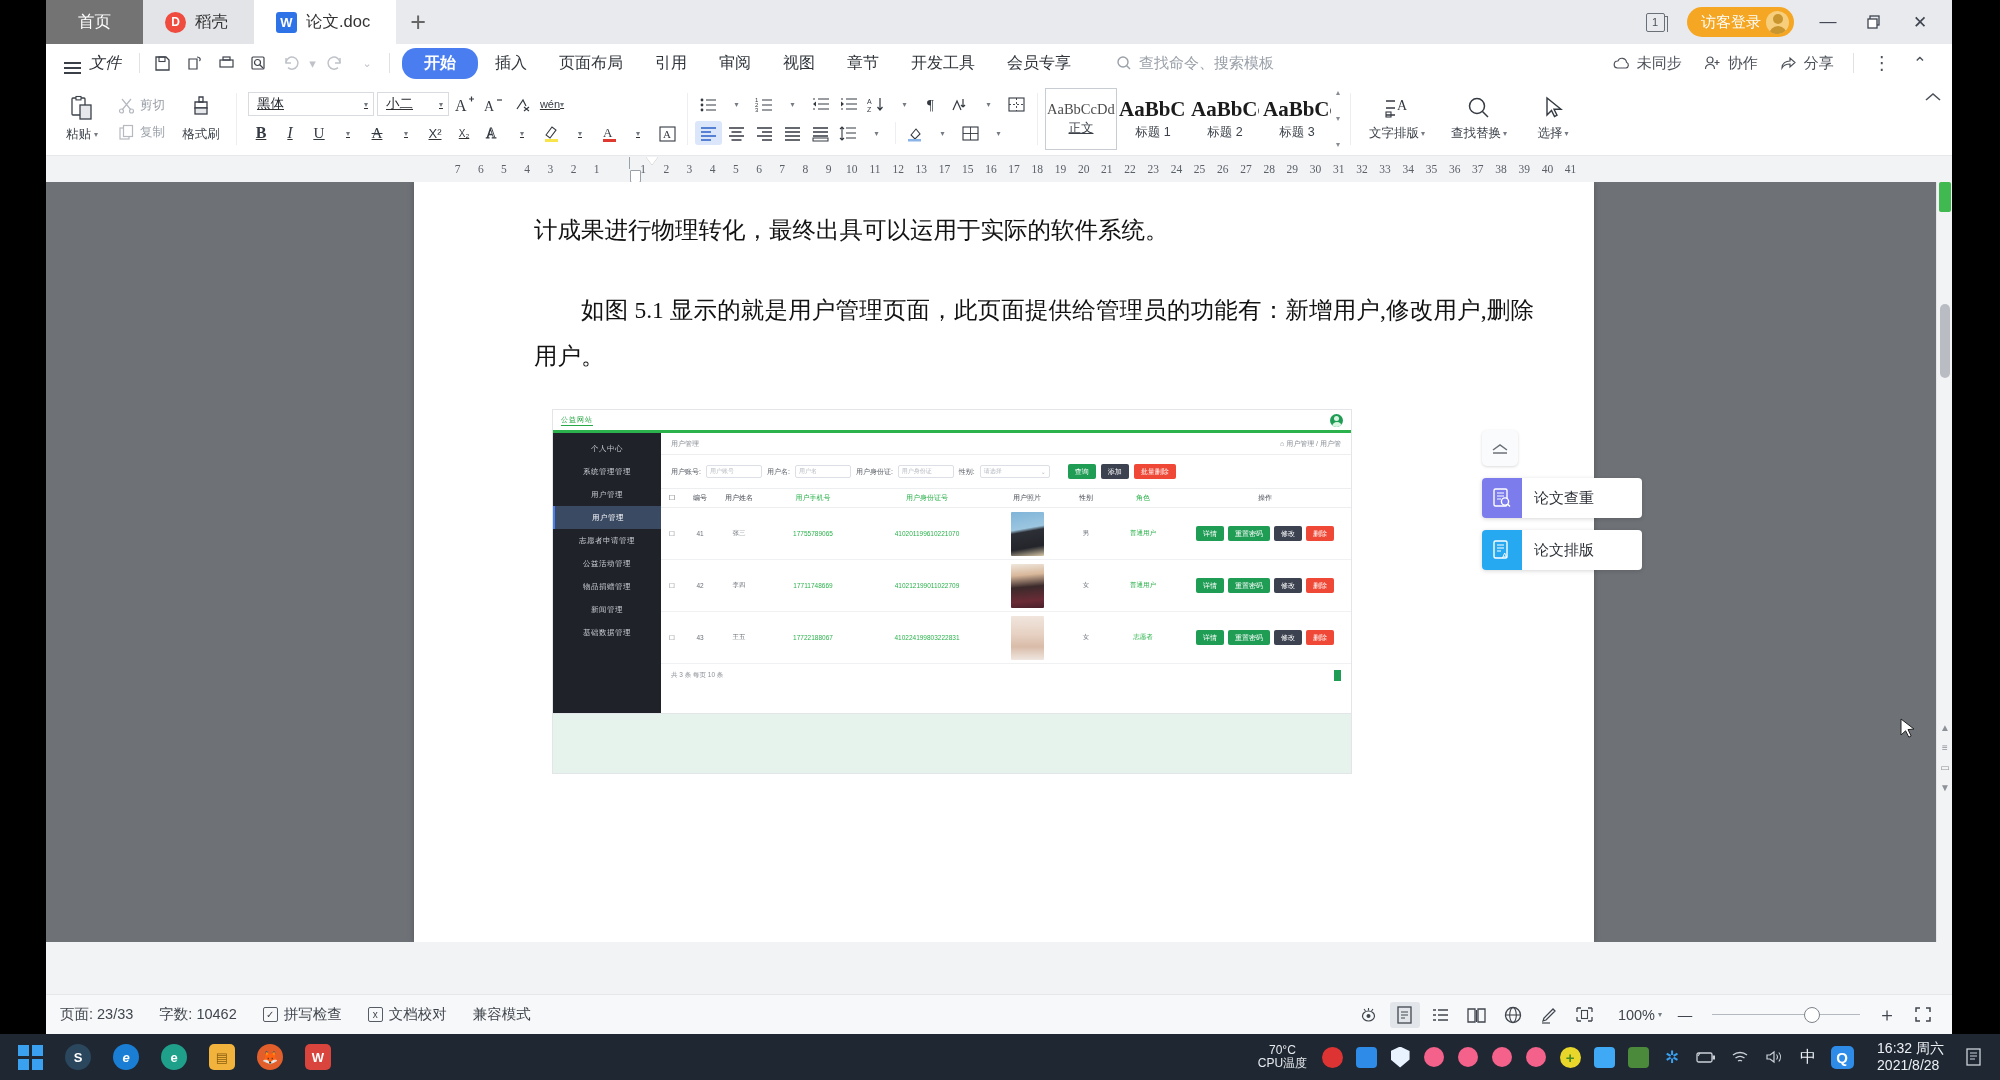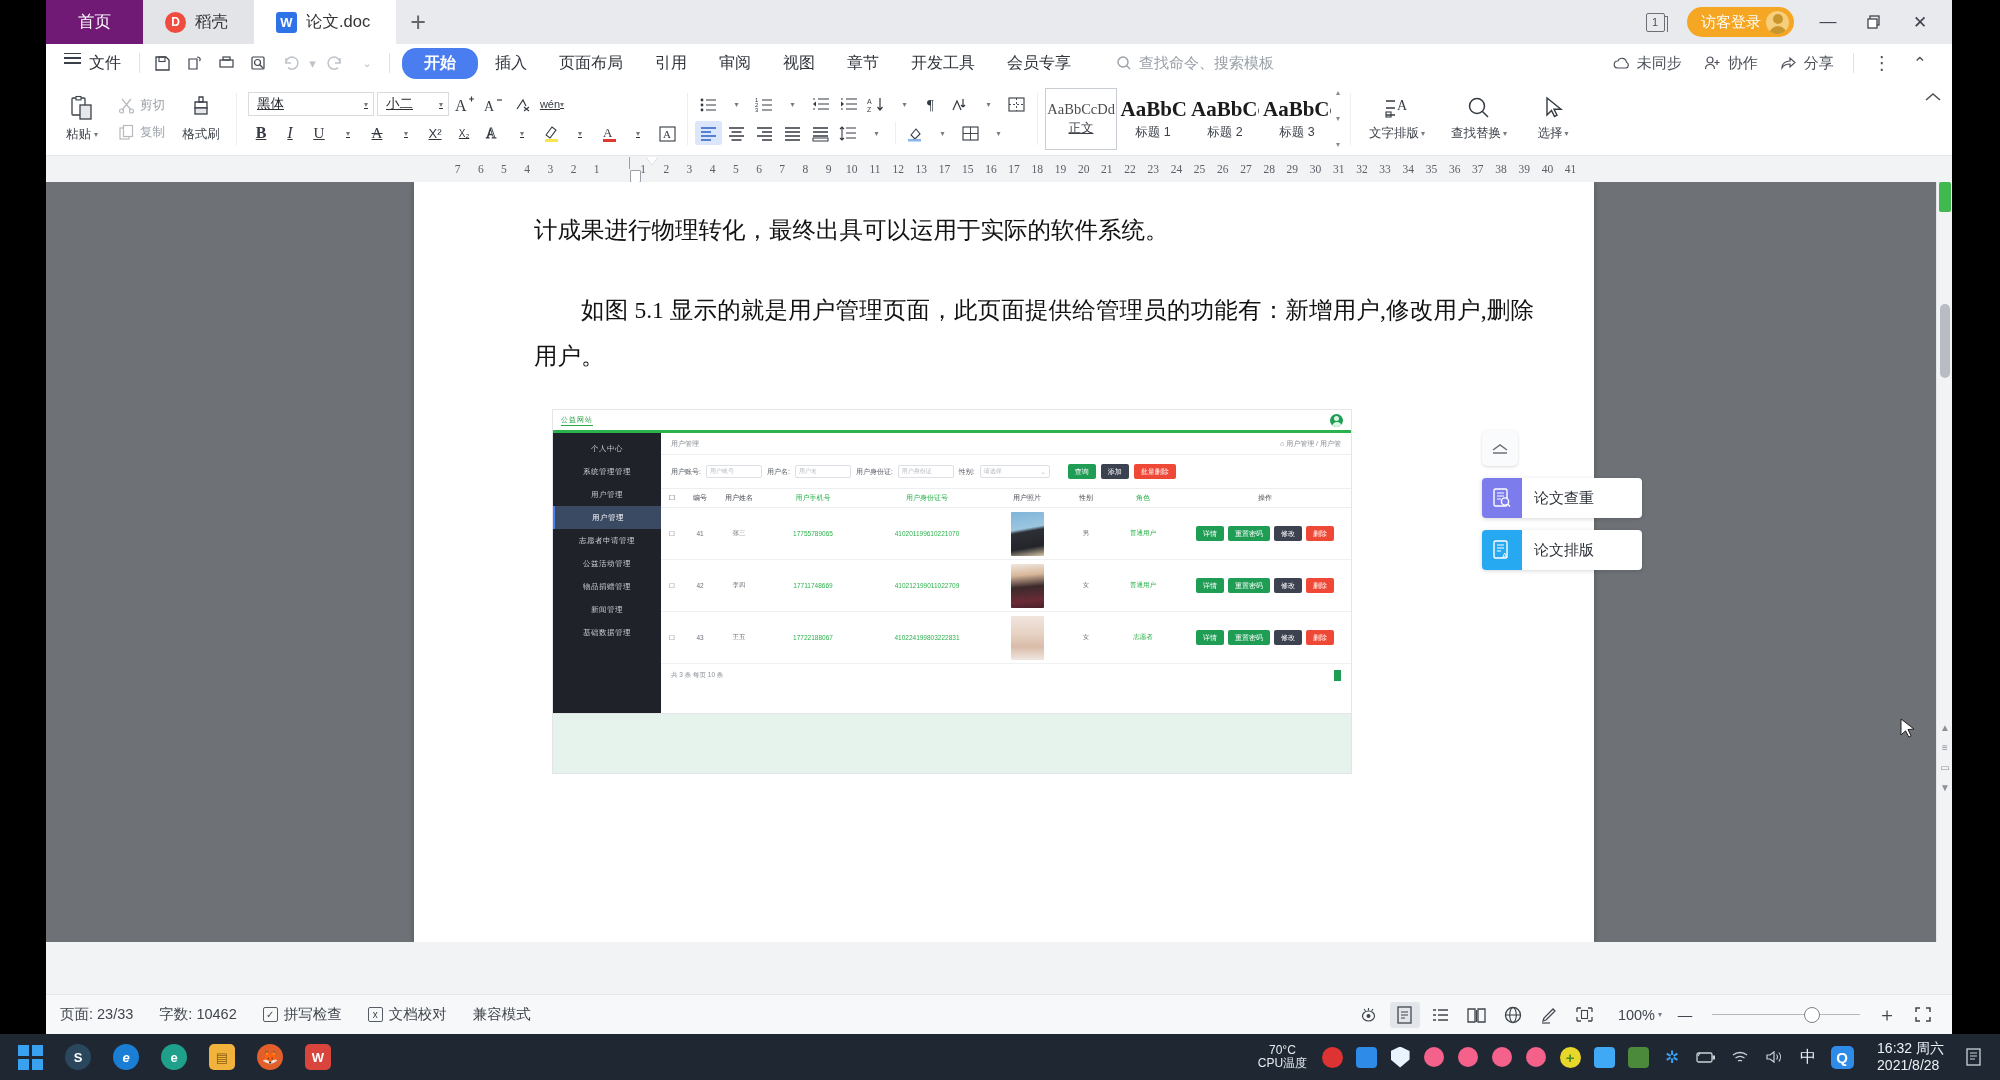--- a/index.html
+++ b/index.html
@@ -17,21 +17,21 @@
   .strip-left { position: absolute; left: 0; top: 0; width: 46px; height: 1034px; background: #000; z-index: 40; }
   .strip-right { position: absolute; right: 0; top: 0; width: 48px; height: 1034px; background: #000; z-index: 40; }
 
   
   .window { position: absolute; left: 46px; top: 0; width: 1906px; height: 1034px; background: #f2f3f5; }
 
   
   .tabbar { position: relative; height: 44px; background: #e8eaed; display: flex; align-items: flex-end; }
   .tab { height: 44px; display: flex; align-items: center; gap: 9px; padding: 0 26px 0 22px;
          font-size: 16.5px; color: #333; position: relative; cursor: default; }
-  .tab.home { background: #701a75; color: #fff; width: 97px; justify-content: center; padding: 0; }
+  .tab.home { background: #737373; color: #fff; width: 97px; justify-content: center; padding: 0; }
   .tab.doc  { background: #fff; }
   .tab.other { background: #e2e4e8; }
   .tab-ico { width: 21px; height: 21px; border-radius: 4px; display: inline-flex;
              align-items: center; justify-content: center; font-size: 13px; font-weight: bold; color: #fff; flex: none; }
   .tab-ico.red { background: #ef4b3f; border-radius: 50%; font-size: 12px; }
   .tab-ico.blue { background: #2e72e8; border-radius: 3px; font-size: 13px; }
   .tab-plus { width: 44px; height: 44px; display: flex; align-items: center; justify-content: center;
               font-size: 27px; color: #666; font-weight: 300; }
   .tabbar-right { margin-left: auto; display: flex; align-items: center; gap: 2px; height: 44px; padding-right: 10px; }
   .tb-btn { width: 40px; height: 44px; display: flex; align-items: center; justify-content: center; color: #5b5f66; }
@@ -41,21 +41,21 @@
                      border-right: 1.4px solid #6b7078; border-top: 1.4px solid #6b7078; }
   .login-pill { background: #f5a623; border-radius: 17px; height: 30px; display: flex; align-items: center;
                 gap: 5px; padding: 0 5px 0 14px; color: #fff; font-size: 15px; margin: 0 10px; }
   .login-av { width: 23px; height: 23px; border-radius: 50%; background: #f7cf7c; display: block; position: relative; overflow: hidden;}
   .login-av:before { content:""; position:absolute; left:6.5px; top:3.5px; width:10px; height:10px; border-radius:50%; background:#c9952f;}
   .login-av:after { content:""; position:absolute; left:2.5px; top:15px; width:18px; height:12px; border-radius:9px 9px 0 0; background:#c9952f;}
   .wbtn { width: 44px; height: 44px; display: flex; align-items: center; justify-content: center; color: #3f4450; font-size: 17px; }
 
   
   .menurow { height: 38px; background: #fff; display: flex; align-items: center; padding: 0 10px; gap: 0; }
-  .mfile { display: flex; align-items: flex-start; gap: 8px; font-size: 16px; color: #2b2f36; padding: 0 12px 0 8px; }
+  .mfile { display: flex; align-items: flex-end; gap: 8px; font-size: 16px; color: #2b2f36; padding: 0 12px 0 8px; font-style: italic; }
   .hamb { display: inline-flex; flex-direction: column; gap: 3px; }
   .hamb i { display: block; width: 17px; height: 1.7px; background: #3a3f48; }
   .vdiv { width: 1px; height: 20px; background: #e0e2e6; margin: 0 6px; }
   .qico { width: 32px; height: 30px; display: flex; align-items: center; justify-content: center; color: #3e434c; }
   .qico.dim { color: #bfc3c9; }
   .mtabs { display: flex; align-items: center; margin-left: 6px; gap: 2px; }
   .mtab { font-size: 16px; color: #31363d; padding: 5px 15px; border-radius: 14px; }
   .mtab.active { background: #4a7ef0; color: #fff; font-weight: 600; padding: 5px 22px; }
   .searchbox { display: flex; align-items: center; gap: 7px; margin-left: 30px; color: #9aa0a8; font-size: 15px; }
   .menuright { margin-left: auto; display: flex; align-items: center; gap: 4px; padding-right: 6px; }
@@ -82,21 +82,21 @@
   .ic.small { font-size: 12px; }
   .para { display: flex; flex-direction: column; gap: 5px; }
   .pararow { display: flex; align-items: center; gap: 1px; }
   .icbox { width: 27px; height: 24px; display: flex; align-items: center; justify-content: center; color: #343a42; }
   .icbox.on { background: #dbe6fb; border-radius: 3px; }
   .styles { display: flex; align-items: center; height: 62px; }
   .stylecell { width: 72px; height: 62px; display: flex; flex-direction: column; align-items: center;
                justify-content: center; gap: 2px; }
   .stylecell.sel { border: 1px solid #c8cdd4; background: #fff; }
   .stylepv { font-family: "Liberation Serif", serif; font-size: 19px; color: #1b1b1b; white-space: nowrap;
-             overflow: hidden; width: 68px; text-align: right; }
+             overflow: hidden; width: 68px; text-align: left; }
   .stylepv.b { font-weight: bold; font-size: 21px; }
   .stylepv.n { font-size: 14.5px; color: #4c4c4c; }
   .stylelbl { font-size: 12.5px; color: #3b4049; }
   .stylelbl.u { text-decoration: underline; }
   .stylescroll { display: flex; flex-direction: column; justify-content: space-between; height: 60px; padding: 0 3px; }
   .stylescroll span { font-size: 8px; color: #868c94; line-height: 1; }
   .ribbon-collapse { position: absolute; right: 10px; top: 8px; color: #4c515a; }
 
   
   .rulerbar { height: 26px; background: #f2f3f5; position: relative; overflow: hidden; }

